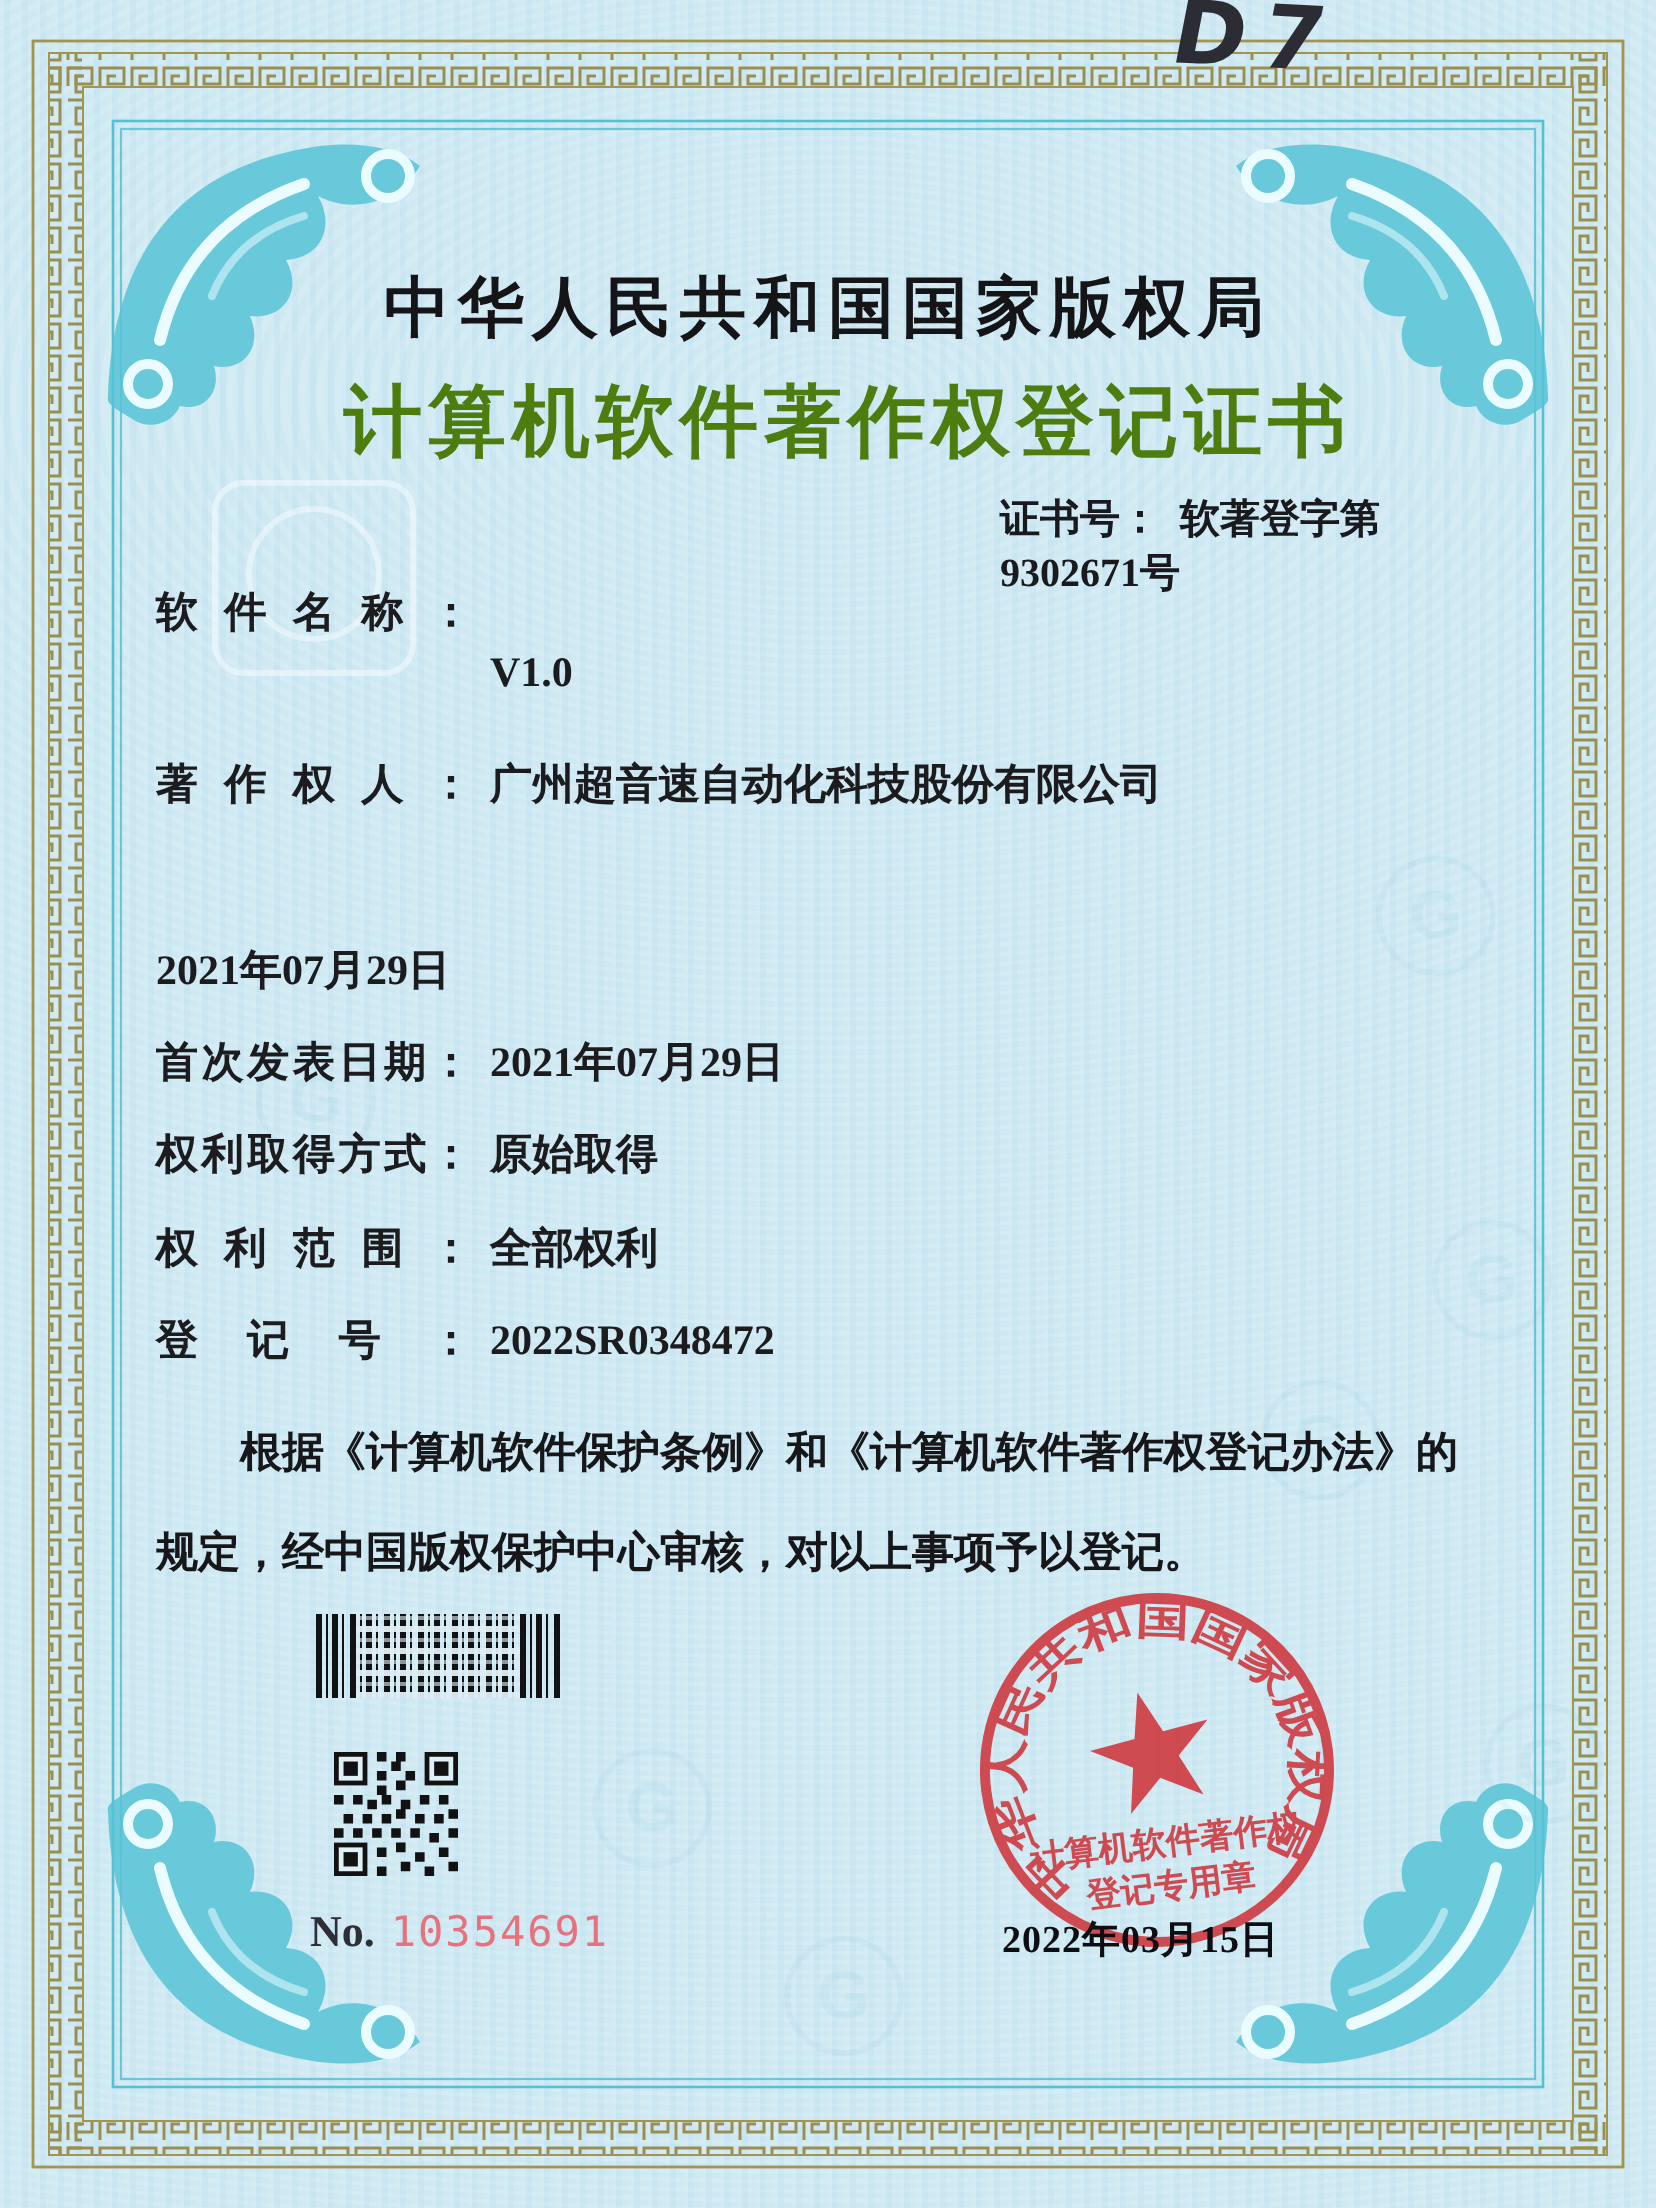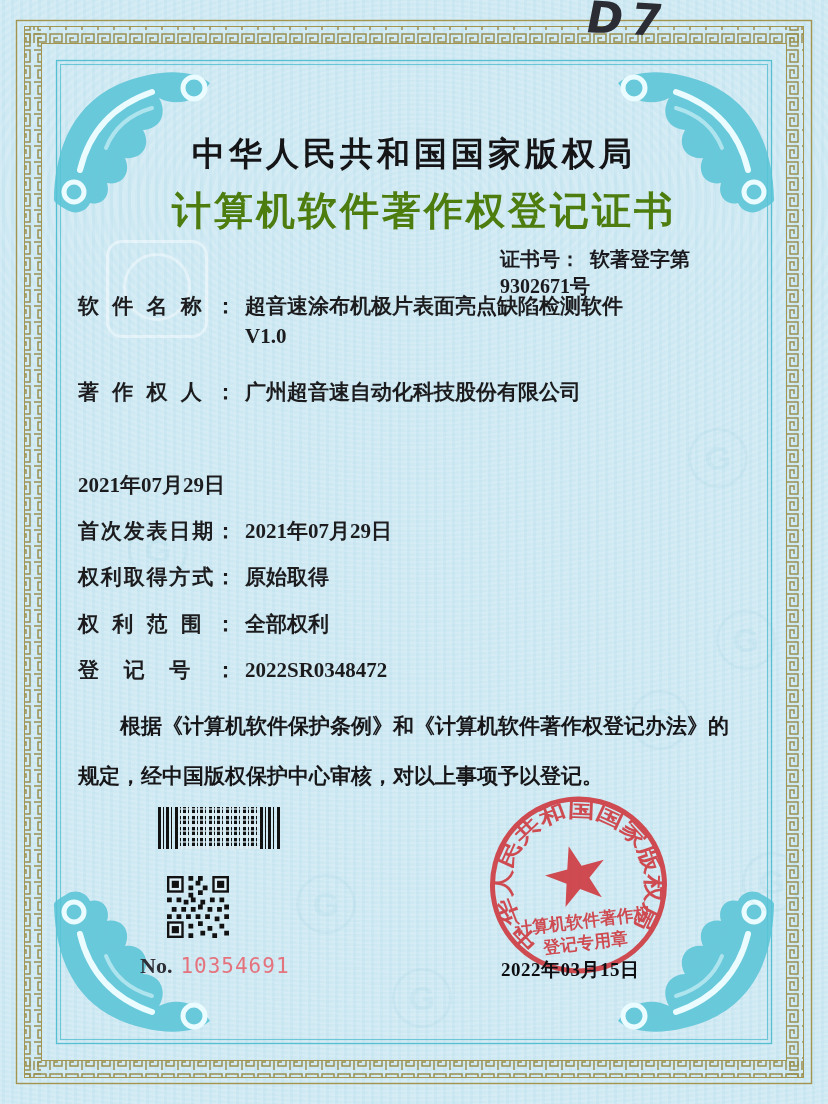--- a/index.html
+++ b/index.html
@@ -65,21 +65,21 @@
     position:absolute;left:158px;top:807px;width:122px;height:42px;
     background:repeating-linear-gradient(90deg,
       #121212 0 3px,transparent 3px 5px,#121212 5px 6px,transparent 6px 8px,
       #121212 8px 11px,transparent 11px 13px,#121212 13px 14px,transparent 14px 17px);
   }
   .barcode .mid{
     position:absolute;left:20px;right:20px;top:0;bottom:0;
     background:repeating-linear-gradient(0deg, rgba(223,238,245,.95) 0 3px, transparent 3px 6px, rgba(223,238,245,.6) 6px 8px, transparent 8px 11px);
   }
   .qr{position:absolute;left:166px;top:876px;}
-  .no-line{position:absolute;left:140px;top:953px;font-size:22px;}
+  .no-line{position:absolute;left:155px;top:953px;font-size:22px;}
   .no-line .no-lbl{font-weight:bold;color:#2e2e36;margin-right:8px;}
   .no-line .no-val{
     font-family:"DejaVu Sans Mono","Liberation Mono",monospace;
     font-size:21px;color:#e4737e;letter-spacing:1px;
   }
   .seal{position:absolute;left:468px;top:771px;}
   .issue-date{
     position:absolute;left:501px;top:957px;font-size:19px;font-weight:bold;
     letter-spacing:.5px;color:#0e0e12;
   }
@@ -139,21 +139,21 @@
   <div class="handwriting">D7</div>
 
   <div class="authority">中华人民共和国国家版权局</div>
   <div class="cert-title">计算机软件著作权登记证书</div>
   <div class="certno">
     <span class="lbl">证书号：</span><span>软著登字第9302671号</span>
   </div>
 
   <div class="row r1">
     <span class="lbl">软件名称：</span>
-    <span class="val"><span>超音速涂布机极片表面亮点缺陷检测软件</span><br><span>V1.0</span></span>
+    <span class="val"><br><span>V1.0</span></span>
   </div>
   <div class="row r2">
     <span class="lbl">著作权人：</span>
     <span class="val">广州超音速自动化科技股份有限公司</span>
   </div>
   <div class="row r3">
     <span class="val">2021年07月29日</span>
   </div>
   <div class="row r4">
     <span class="lbl">首次发表日期：</span>

